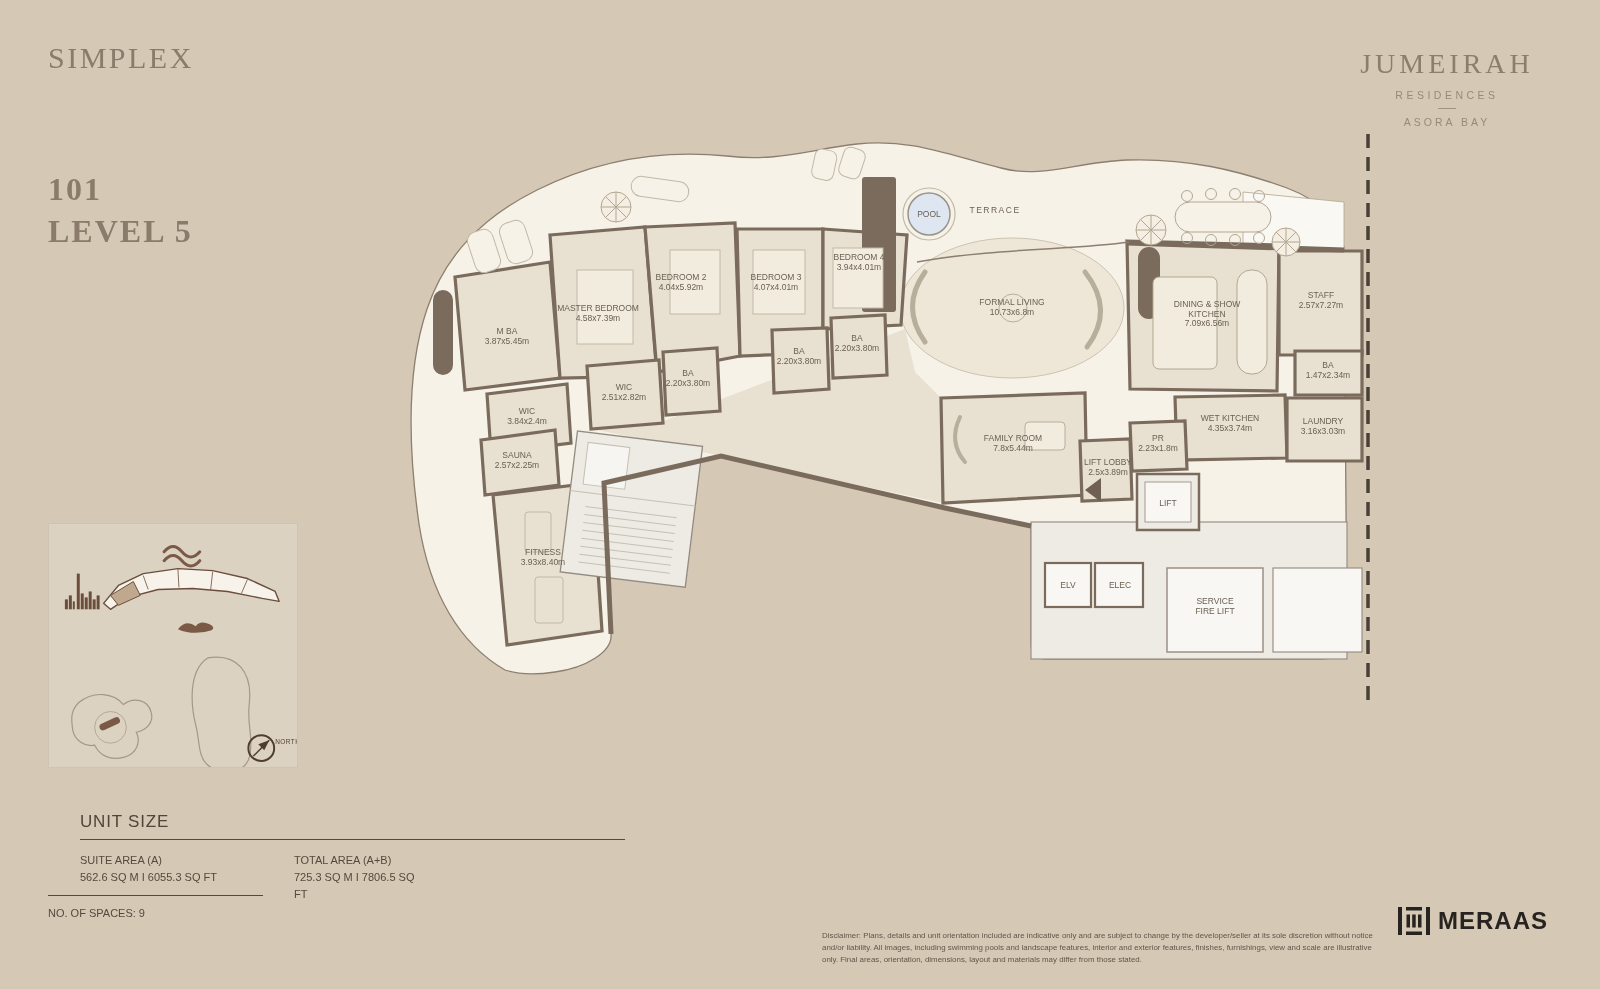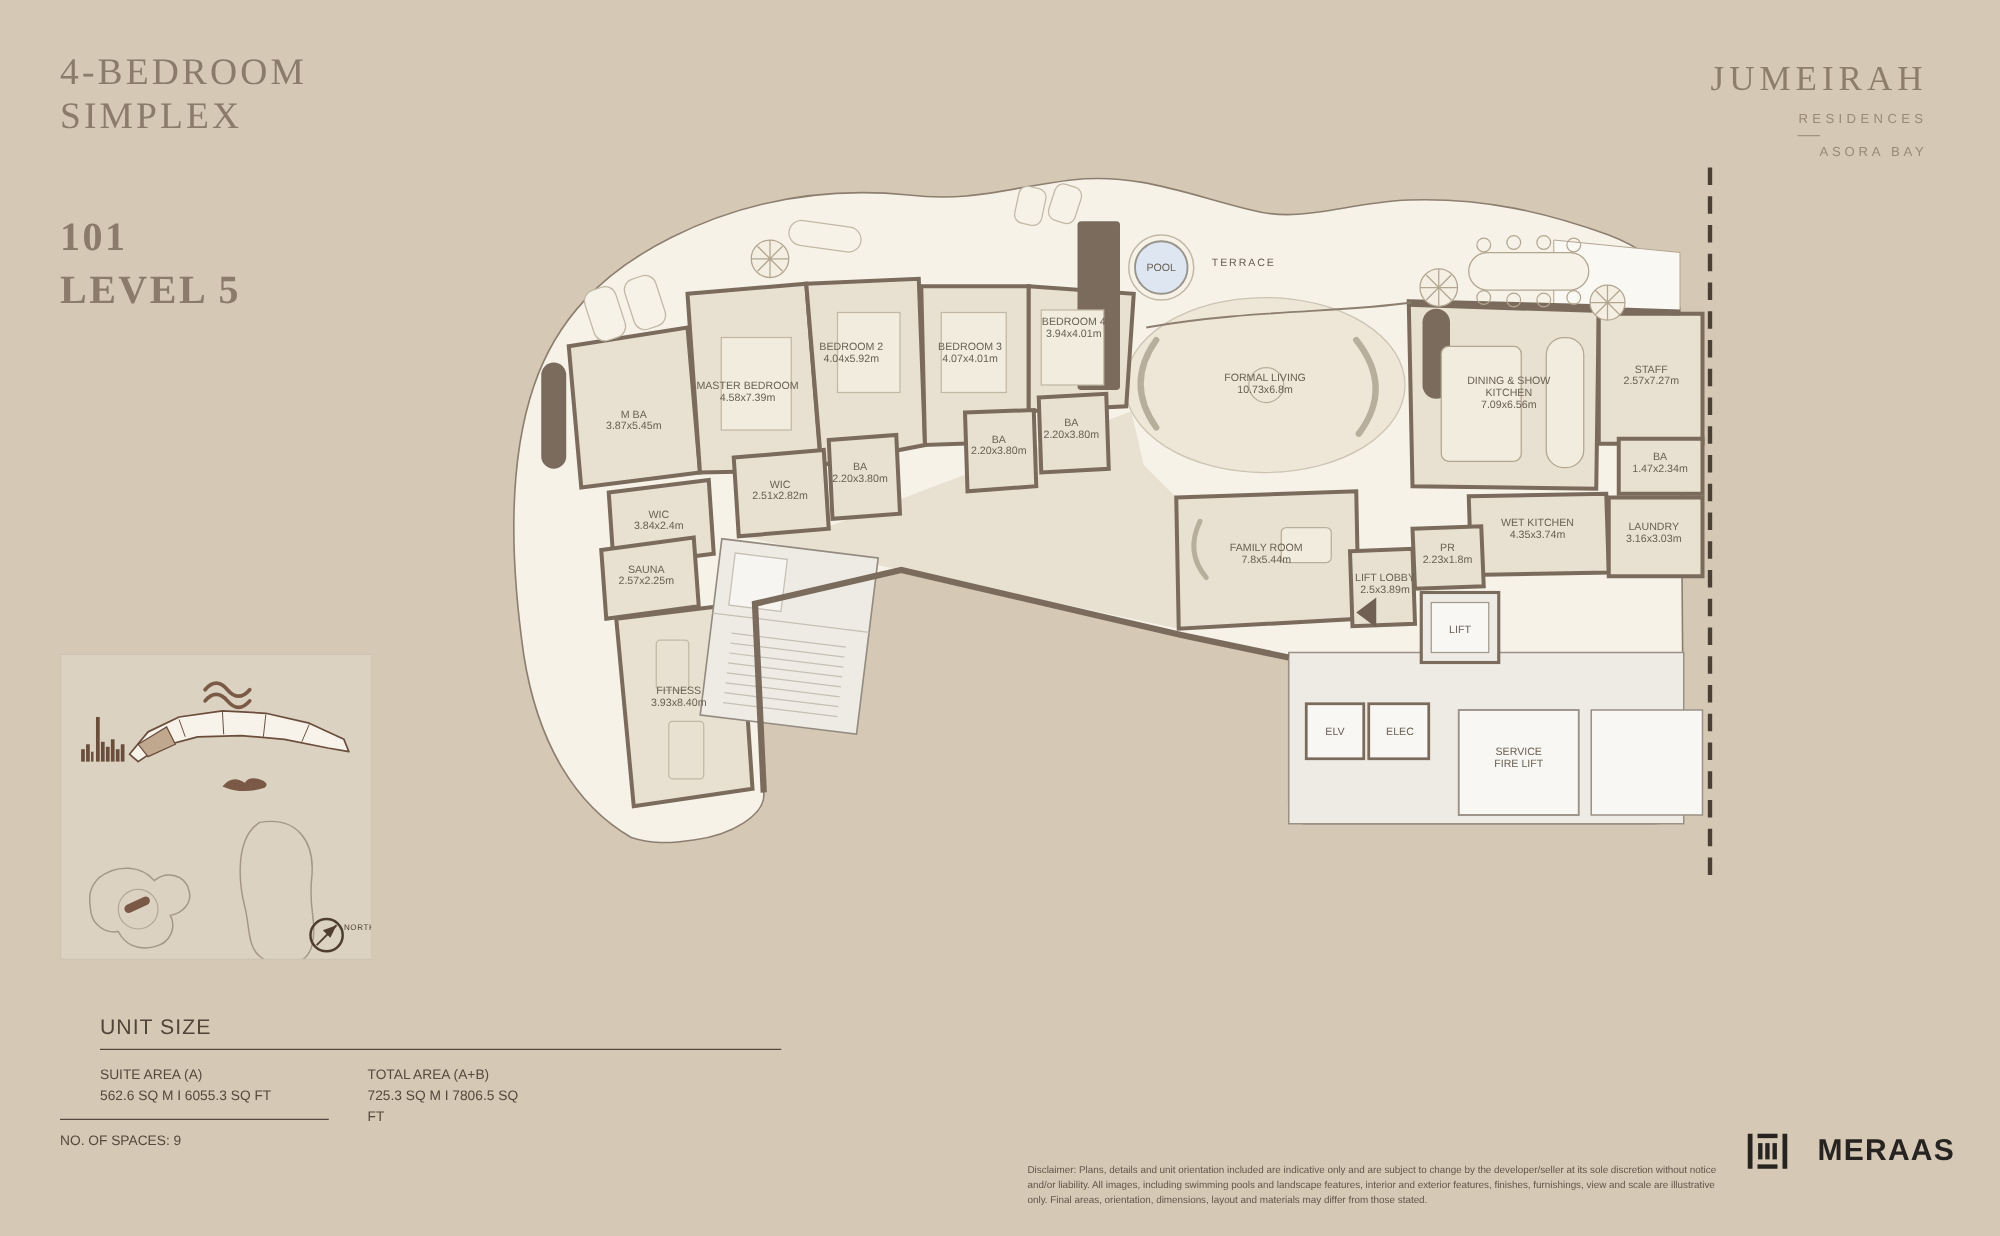--- a/index.html
+++ b/index.html
@@ -14,21 +14,21 @@
   .title-main{
     font-family:"Liberation Serif", serif;
     font-size:30px;letter-spacing:2.5px;line-height:1.18;font-weight:400;
   }
   .unit-block{position:absolute;left:48px;top:132px;color:#8a7b6b;}
   .unit-main{
     font-family:"Liberation Serif", serif;
     font-size:32px;letter-spacing:2px;line-height:1.3;font-weight:700;margin-top:37px;
   }
   
-  .brand{position:absolute;left:1352px;top:48px;width:190px;text-align:right;color:#93846f;}
+  .brand{position:absolute;left:1352px;top:48px;width:190px;text-align:center;color:#93846f;}
   .brand-name{
     font-family:"Liberation Serif", serif;
     font-size:28px;letter-spacing:4px;font-weight:400;color:#8d7e6c;
   }
   .brand-sub{font-size:10.5px;letter-spacing:3.5px;margin-top:9px;color:#998a78;}
   .brand-divider{width:18px;height:1px;background:#a2947f;margin:7px auto;}
   .brand-loc{font-size:10.5px;letter-spacing:3px;color:#998a78;}
   
   .plan{position:absolute;left:385px;top:122px;width:990px;height:610px;}
   .room-label{font-family:"Liberation Sans", sans-serif;font-size:8.5px;fill:#6b6054;text-anchor:middle;}
@@ -43,29 +43,28 @@
   .col{font-size:11px;line-height:1.55;color:#55493d;}
   .col1{width:202px;} .col2{width:208px;} .col3{width:135px;}
   .parking{position:absolute;left:48px;top:888px;width:545px;color:#4f4539;}
   .parking .rule{width:215px;}
   .spaces{font-size:11px;margin-top:11px;color:#55493d;}
   
   .disclaimer{
     position:absolute;left:822px;top:906px;width:568px;
     font-size:7.9px;line-height:1.5;color:#60564a;margin-top:24px;
   }
-  .meraas{position:absolute;left:1398px;top:905px;display:flex;align-items:center;gap:24px;color:#272320;}
+  .meraas{position:absolute;left:1398px;top:905px;display:flex;align-items:center;gap:8px;color:#272320;}
   .meraas-text{font-size:24px;font-weight:bold;letter-spacing:1px;}
 </style>
 </head>
 <body>
 
 <div class="title-block">
   <div class="title-main">
-    <div>4-BEDROOM</div>
     <div>SIMPLEX</div>
   </div>
 </div>
 <div class="unit-block">
   <div class="unit-main">
     <div>101</div>
     <div>LEVEL 5</div>
   </div>
 </div>
 

